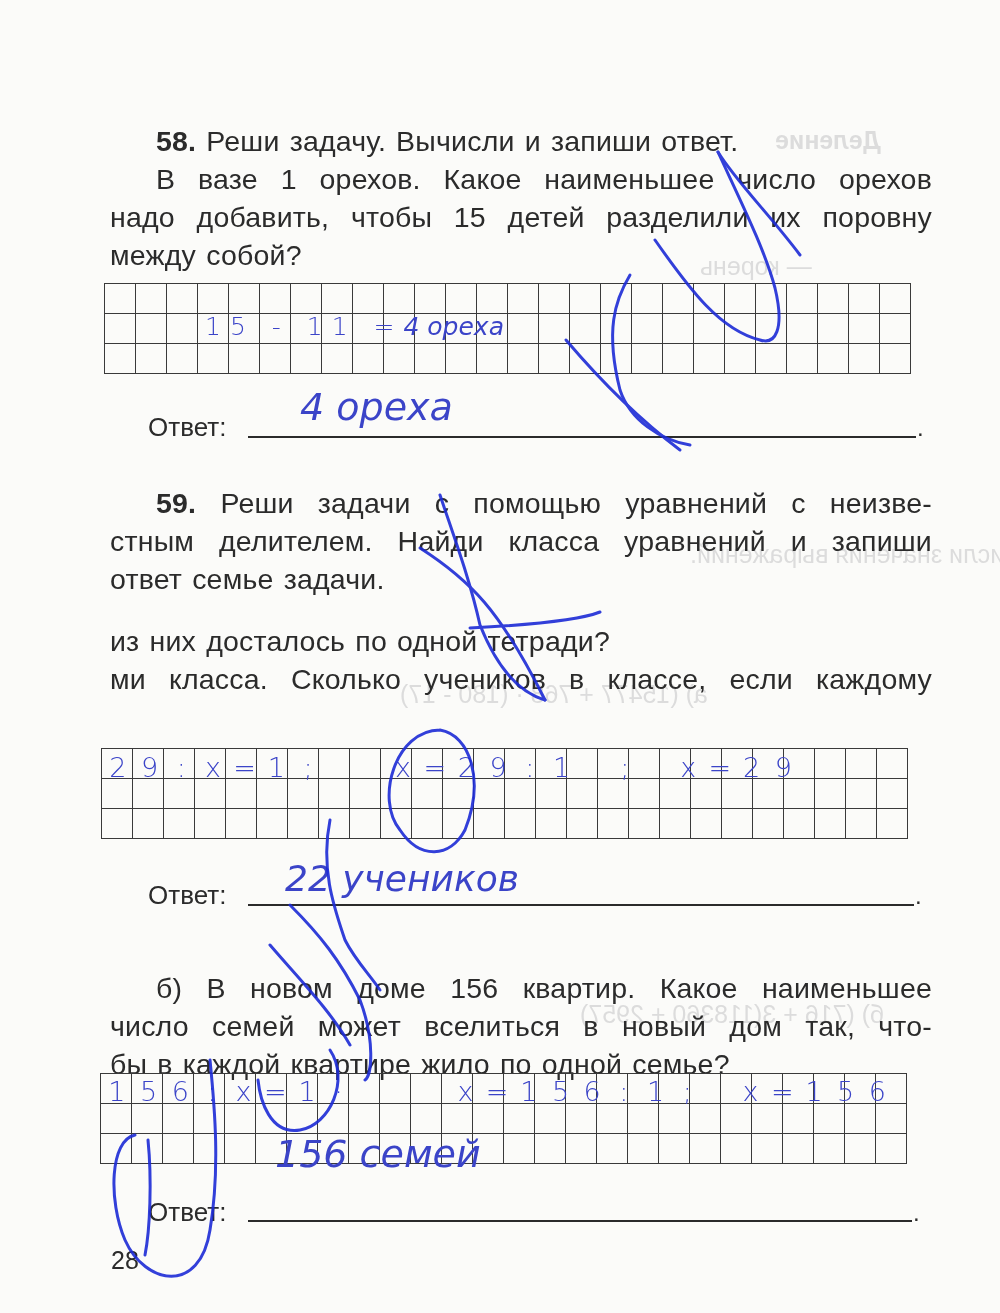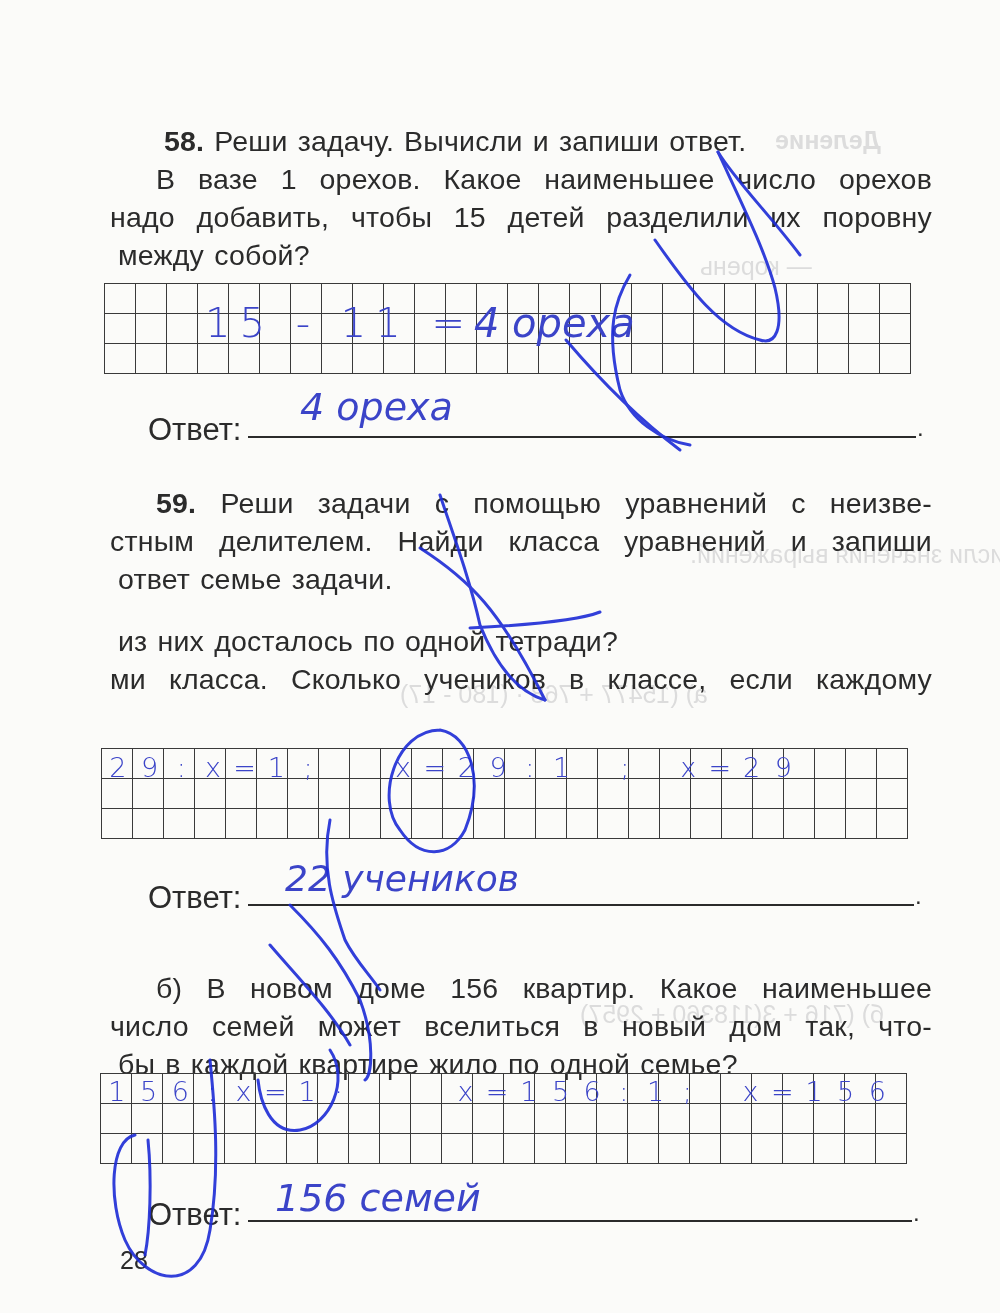--- a/index.html
+++ b/index.html
@@ -5,30 +5,30 @@
   html, body { margin: 0; padding: 0; }
   body {
     width: 1000px; height: 1313px; position: relative; overflow: hidden;
     background: #fbfbf9;
     font-family: "Liberation Sans", sans-serif;
     color: #2b2b2b;
   }
   .bleed { position: absolute; color: #dcdcdc; font-size: 25px; font-family: "Liberation Sans", sans-serif; transform: scaleX(-1); white-space: nowrap; }
   .para { position: absolute; left: 110px; width: 822px; font-size: 28.5px; line-height: 38px; letter-spacing: 0.2px; text-align: justify; }
   .para .line { display: block; text-align: justify; text-align-last: justify; height: 38px; white-space: nowrap; word-spacing: 2px; }
-  .para .line.last { text-align-last: left; margin-left: 8px; }
+  .para .line.last { text-align-last: left; }
   .num { font-weight: bold; }
   .grid { position: absolute; border-collapse: collapse; }
   .grid td { border: 1.6px solid #3a3a3a; width: 30px; height: 29px; padding: 0; }
   .hand { position: absolute; color: #3b44c8; font-family: "DejaVu Sans", sans-serif; font-weight: 300; white-space: nowrap; }
   .hand.cells span { display: inline-block; width: 31.7px; text-align: center; }
-  .answer { position: absolute; left: 148px; font-size: 31px; }
+  .answer { position: absolute; left: 148px; font-size: 26px; }
   .answer-line { position: absolute; height: 1.6px; background: #2b2b2b; }
   .answer-dot { position: absolute; font-size: 24px; }
-  .pagenum { position: absolute; left: 120px; top: 1246px; font-size: 25px; }
+  .pagenum { position: absolute; left: 111px; top: 1246px; font-size: 25px; }
   svg.strokes { position: absolute; left: 0; top: 0; pointer-events: none; }
 </style>
 </head>
 <body>
 
 <div class="bleed" style="left:775px; top:126px; font-weight:bold;">Деление</div>
 <div class="bleed" style="left:700px; top:252px;">— корень</div>
 <div class="bleed" style="left:690px; top:540px;">Вычисли значения выражений.</div>
 <div class="bleed" style="left:400px; top:680px;">а) (15477 + 768 · (180 - 17)</div>
 <div class="bleed" style="left:580px; top:1000px;">б) (716 + 3(118360 + 2957)</div>
@@ -121,21 +121,21 @@
         <td></td>
         <td></td>
         <td></td>
         <td></td>
         <td></td>
         <td></td>
         <td></td>
       </tr>
     </tbody>
 </table>
-<div class="hand" style="left:205px; top:300px; font-size:40px; letter-spacing:9px;">
+<div class="hand" style="left:205px; top:312px; font-size:25px; letter-spacing:9px;">
   <span>1</span><span>5</span> <span>-</span> <span>1</span><span>1</span> <span>=</span><span style="letter-spacing:0px;font-style:italic;">4 ореха</span>
 </div>
 
 <div class="answer" style="top:412px;">Ответ:</div>
 <div class="answer-line" style="left:248px; top:436px; width:668px;"></div>
 <div class="answer-dot" style="left:917px; top:414px;">.</div>
 <div class="hand" style="left:300px; top:385px; font-size:38px; font-style:italic;">4 ореха</div>
 
 <div class="para" style="top:484px;">
   <span class="line" style="padding-left:46px;"><span class="num">59.</span> <span>Реши задачи с помощью уравнений с неизве-</span></span>
@@ -335,21 +335,21 @@
         <td></td>
         <td></td>
       </tr>
     </tbody>
 </table>
 <div class="hand cells" id="s59b" style="left:101px; top:1076px; font-size:27px;"><span>1</span><span>5</span><span>6</span><span>:</span><span>x</span><span>=</span><span>1</span><span>·</span><span></span><span></span><span></span><span>x</span><span>=</span><span>1</span><span>5</span><span>6</span><span>:</span><span>1</span><span>;</span><span></span><span>x</span><span>=</span><span>1</span><span>5</span><span>6</span><span></span></div>
 
 <div class="answer" style="top:1197px;">Ответ:</div>
 <div class="answer-line" style="left:248px; top:1220px; width:664px;"></div>
 <div class="answer-dot" style="left:913px; top:1199px;">.</div>
-<div class="hand" style="left:275px; top:1176px; font-size:38px; font-style:italic;">156 семей</div>
+<div class="hand" style="left:275px; top:1132px; font-size:38px; font-style:italic;">156 семей</div>
 
 <div class="pagenum">28</div>
 
 <svg class="strokes" width="1000" height="1313">
   <g fill="none" stroke="#1d2bd6" stroke-width="3" stroke-linecap="round" opacity="0.9">
     <path d="M718 152 C740 200 765 250 775 288 C785 330 775 345 760 340 C720 330 690 290 655 240"></path>
     <path d="M718 152 C735 180 770 215 800 255"></path>
     <path d="M630 275 C615 300 605 330 620 390 C630 420 660 440 690 445"></path>
     <path d="M566 340 C600 380 640 420 680 450"></path>
     <path d="M440 495 C455 540 470 580 480 625 C490 650 510 690 545 700"></path>

